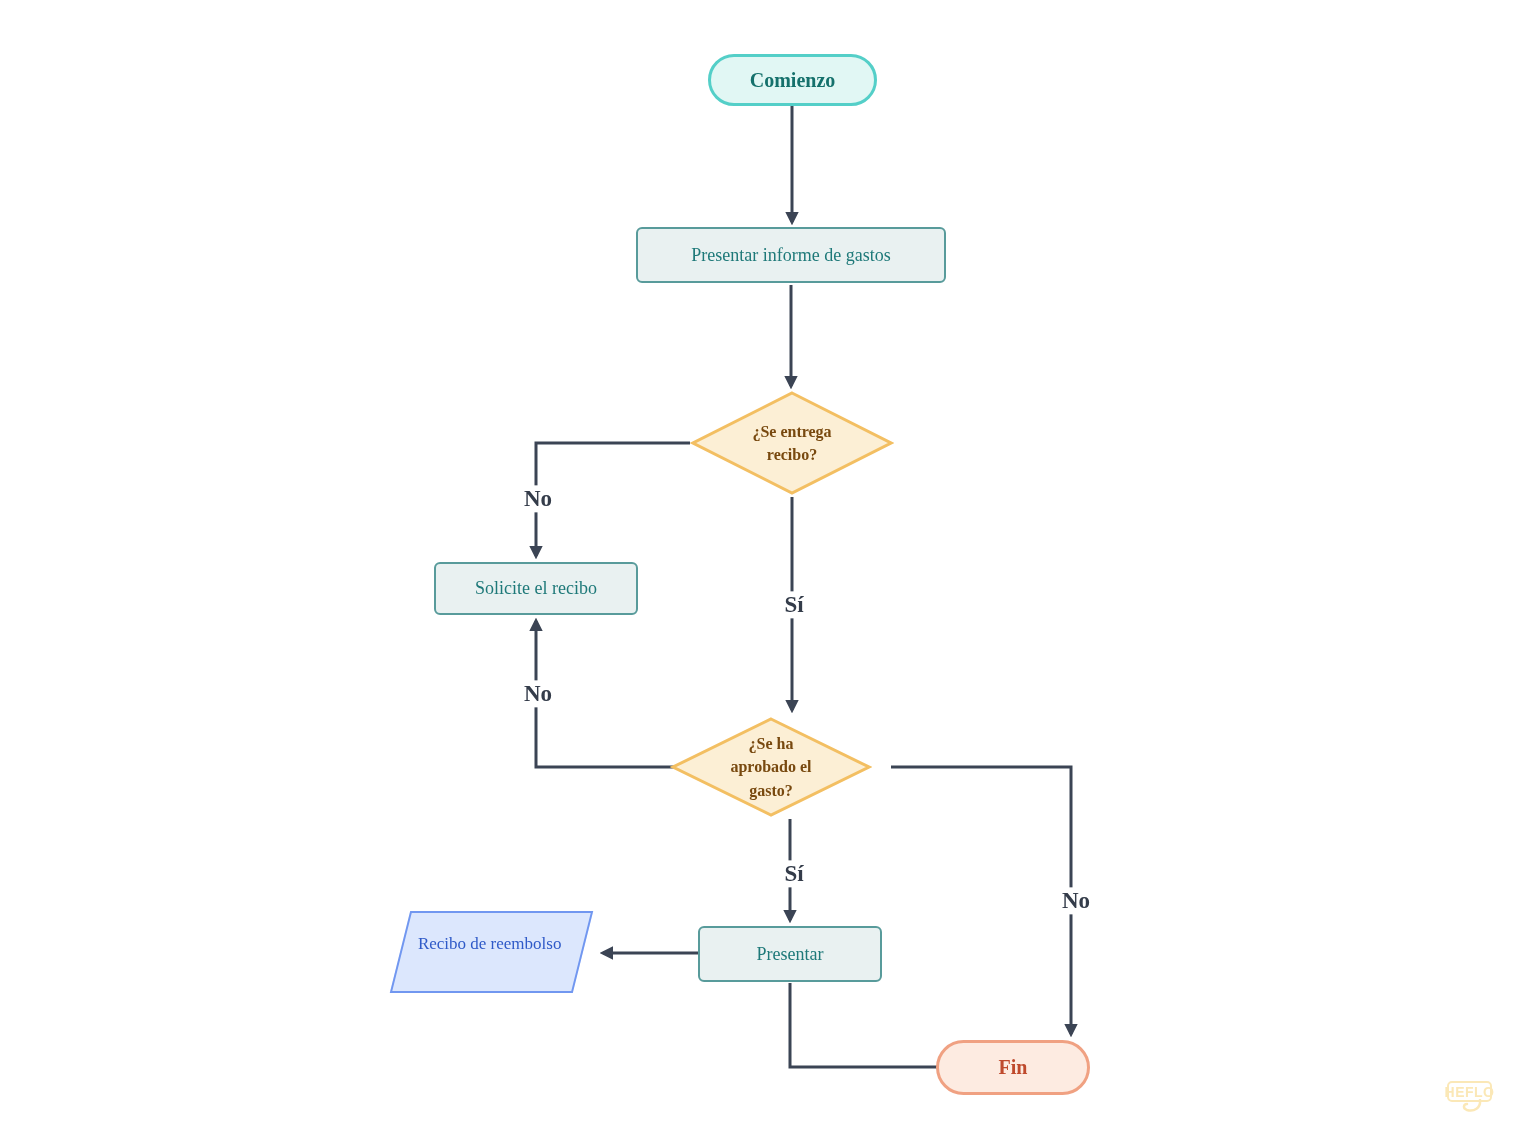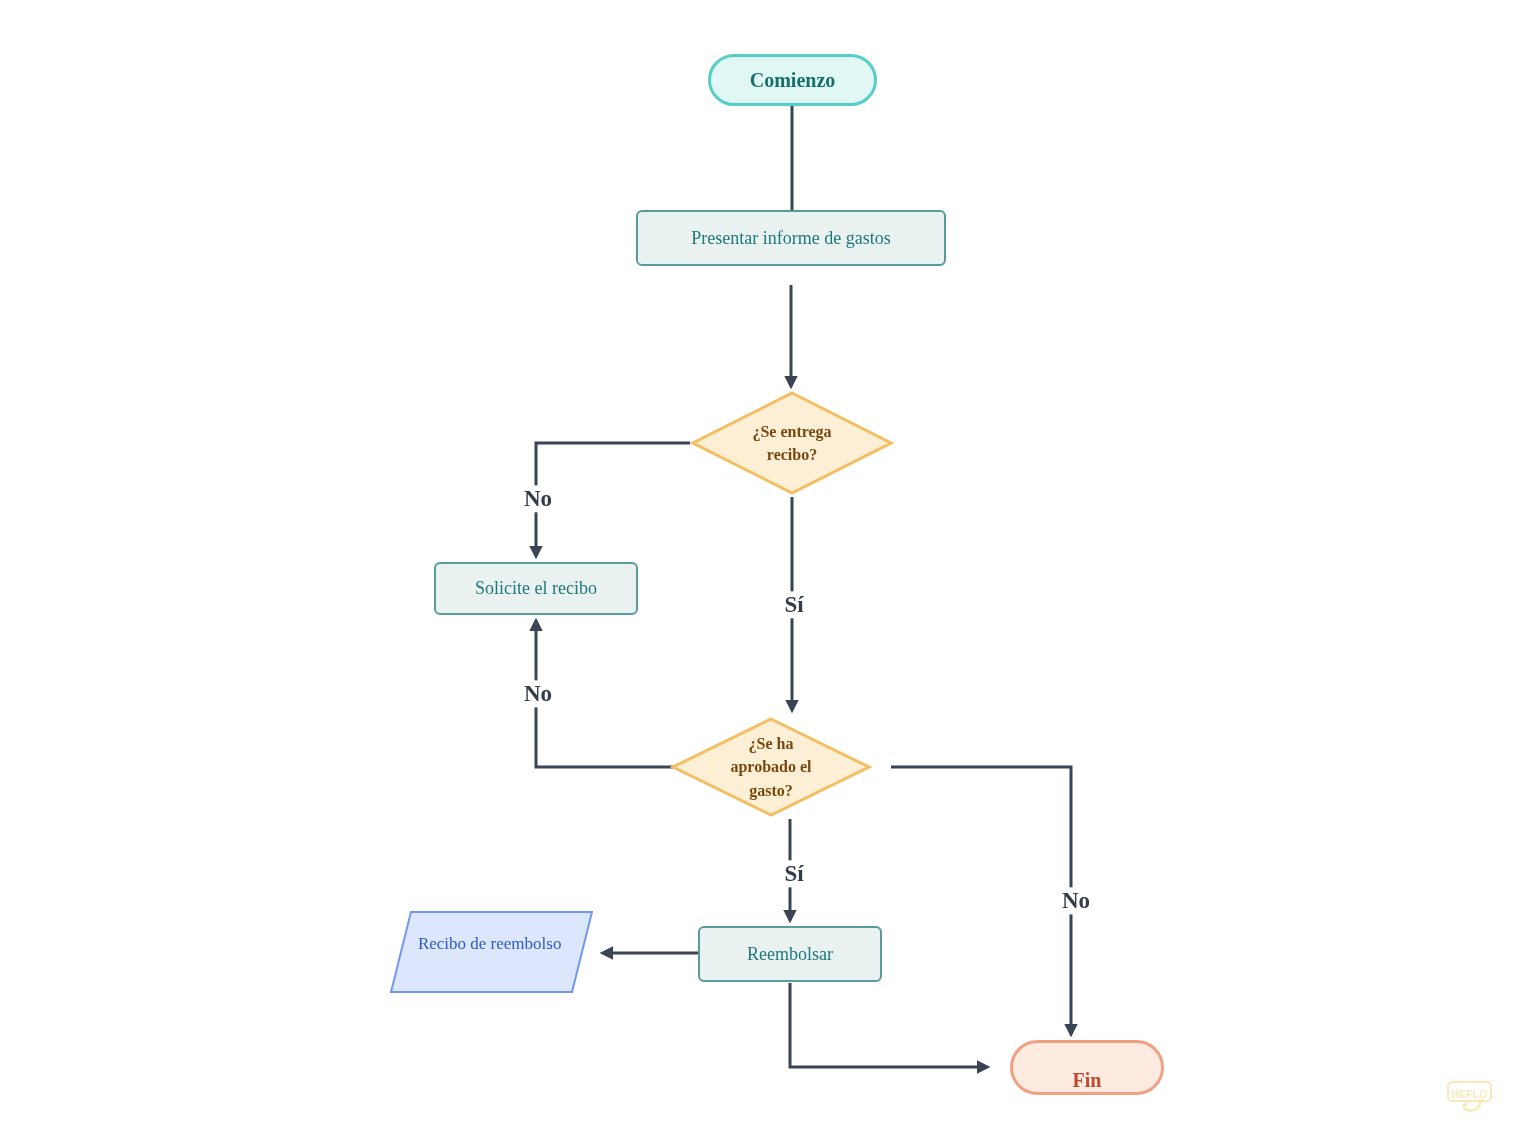--- a/index.html
+++ b/index.html
@@ -85,24 +85,24 @@
     line-height: 1.1;
     white-space: nowrap;
     font-weight: bold;
   }
 
   .watermark { position: absolute; left: 1447px; top: 1081px; width: 50px; height: 36px; opacity: 0.95; }
   .wm-box {
     width: 45px; height: 21px;
     border: 2px solid var(--watermark);
     border-radius: 5px;
-    display: flex; align-items: flex-end; justify-content: center;
+    display: flex; align-items: center; justify-content: center;
     color: var(--watermark);
     font-family: "Liberation Sans", sans-serif;
-    font-size: 10px; font-weight: bold; letter-spacing: 0.5px;
+    font-size: 14px; font-weight: bold; letter-spacing: 0.5px;
     box-sizing: border-box;
   }
   .wm-tail { position: absolute; left: 9px; top: 18px; width: 30px; height: 15px; }
   .wm-tail path { fill: none; stroke: var(--watermark); stroke-width: 2.5; stroke-linecap: round; }
 </style>
 </head>
 <body>
 
 <div class="canvas">
 
@@ -120,21 +120,21 @@
     <path class="edge" d="M790,819 L790,920" marker-end="url(#arrowhead)"></path>
     <path class="edge" d="M891,767 L1071,767 L1071,1034" marker-end="url(#arrowhead)"></path>
     <path class="edge" d="M698,953 L603,953" marker-end="url(#arrowhead)"></path>
     <path class="edge" d="M790,983 L790,1067 L987,1067" marker-end="url(#arrowhead)"></path>
   </svg>
 
   <div class="node pill-start" style="left:708px; top:54px; width:169px; height:52px;">
     <span>Comienzo</span>
   </div>
 
-  <div class="node process" style="left:636px; top:210px; width:310px; height:56px;">
+  <div class="node process" style="left:636px; top:227px; width:310px; height:56px;">
     <span>Presentar informe de gastos</span>
   </div>
 
   <div class="node process" style="left:434px; top:562px; width:204px; height:53px;">
     <span>Solicite el recibo</span>
   </div>
 
   <div class="node decision d1" style="left:690px; top:390px; width:204px; height:106px;">
     <svg class="diamond-shape" viewBox="0 0 204 106" preserveAspectRatio="none" xmlns="http://www.w3.org/2000/svg">
       <polygon points="102,3 201,53 102,103 3,53"></polygon>
@@ -143,29 +143,29 @@
   </div>
 
   <div class="node decision d2" style="left:670px; top:716px; width:202px; height:102px;">
     <svg class="diamond-shape" viewBox="0 0 202 102" preserveAspectRatio="none" xmlns="http://www.w3.org/2000/svg">
       <polygon points="101,3 199,51 101,99 3,51"></polygon>
     </svg>
     <span class="diamond-label">¿Se ha aprobado el gasto?</span>
   </div>
 
   <div class="node process" style="left:698px; top:926px; width:184px; height:56px;">
-    <span>Reembolsar</span>
+    <span>Presentar</span>
   </div>
 
   <div class="doc-wrap" style="left:400px; top:911px; width:183px; height:82px;text-align:center;">
     <div class="doc-shape"></div>
     <span class="doc-label">Recibo de reembolso</span>
   </div>
 
-  <div class="node pill-end" style="left:1010px; top:1040px; width:154px; height:55px;align-items:flex-end;">
+  <div class="node pill-end" style="left:936px; top:1040px; width:154px; height:55px;">
     <span>Fin</span>
   </div>
 
   <div class="edge-label" style="left:538px; top:499px;">No</div>
   <div class="edge-label" style="left:794px; top:605px;">Sí</div>
   <div class="edge-label" style="left:538px; top:694px;">No</div>
   <div class="edge-label" style="left:794px; top:874px;">Sí</div>
   <div class="edge-label" style="left:1076px; top:901px;">No</div>
 
   <div class="watermark">

